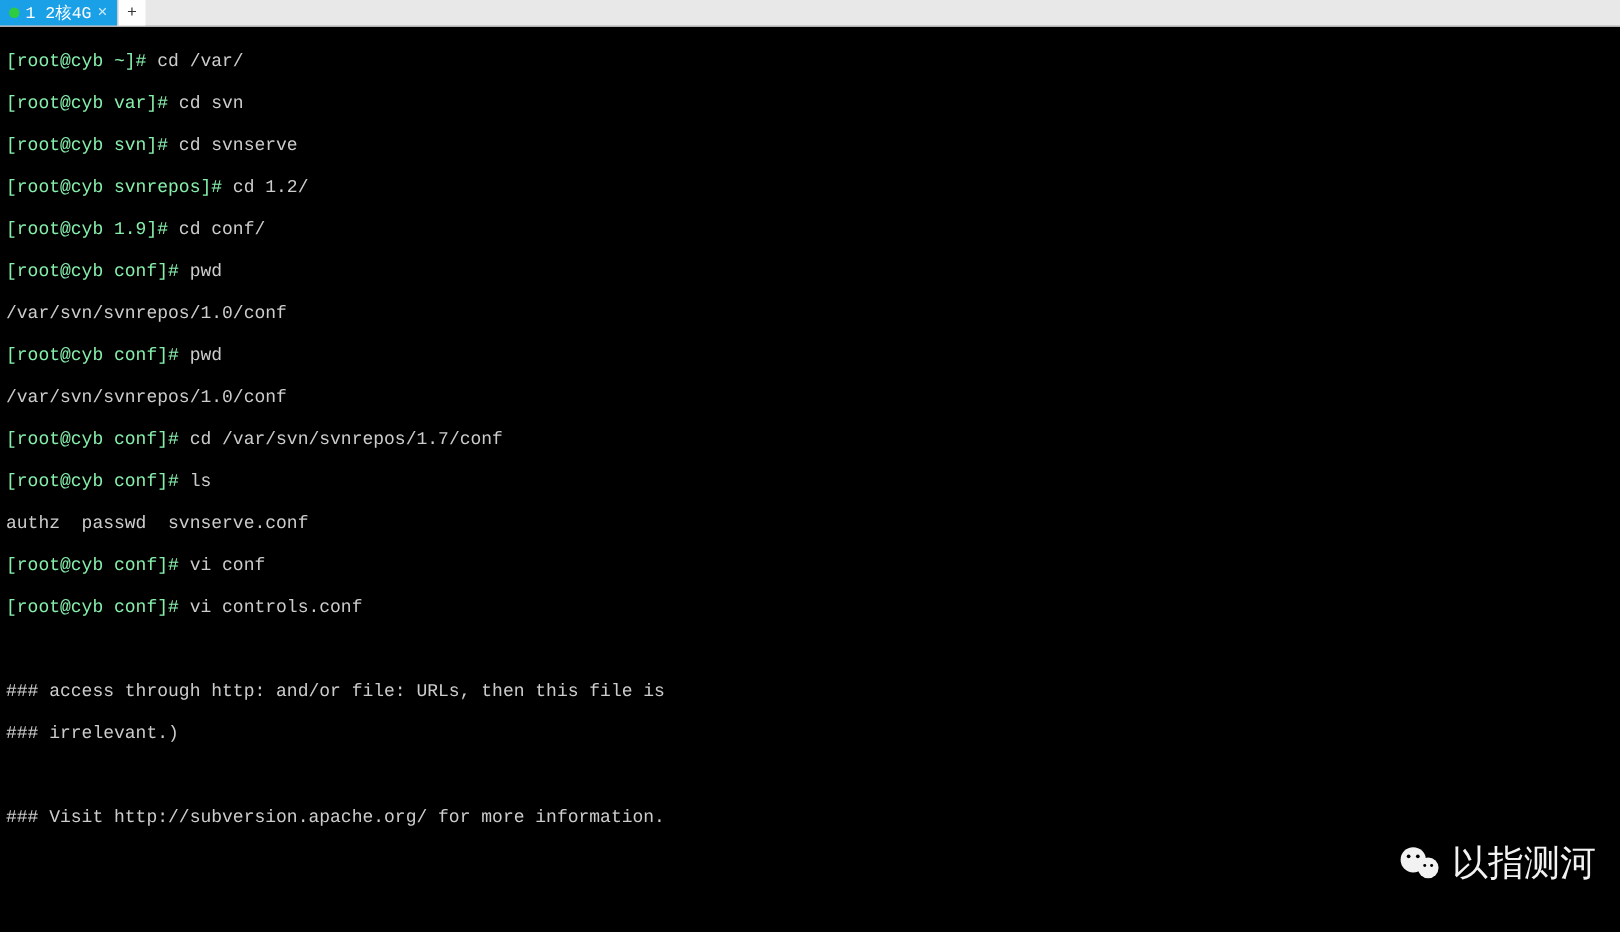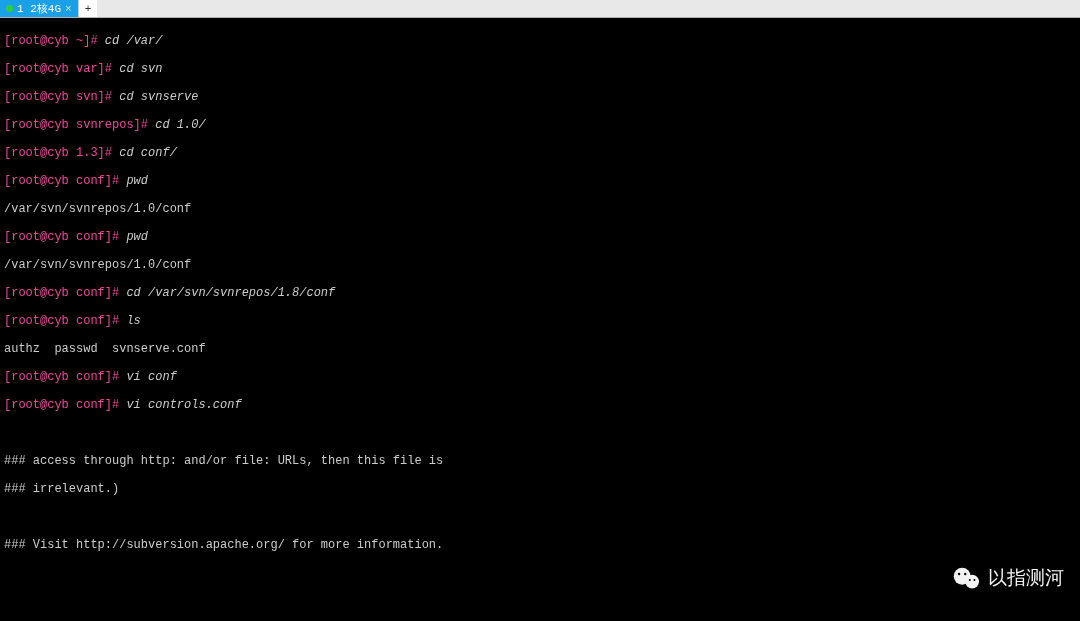--- a/index.html
+++ b/index.html
@@ -5,23 +5,23 @@
   * { margin: 0; padding: 0; box-sizing: border-box; }
   html, body { width: 1080px; height: 621px; overflow: hidden; background: #000; font-family: "Consolas", "Courier New", monospace; font-size: 12px; }
   .tabbar { height: 18px; background: #e8e8e8; display: flex; align-items: stretch; border-bottom: 1px solid #b0b0b0; }
   .tab { display: flex; align-items: center; padding: 0 6px; font-size: 11px; gap: 4px; height: 100%; }
   .tab.active { background: #1aa0e6; color: #fff; }
   .tab .dot { width: 7px; height: 7px; border-radius: 50%; background: #2ecc40; display: inline-block; }
   .tab .close { font-size: 11px; opacity: .8; cursor: pointer; }
   .tab.plus { background: #fefefe; color: #333; padding: 0 6px; border-left: 1px solid #ccc; cursor: pointer; }
   .term { background: #000; padding: 2px 4px; line-height: 14px; white-space: pre; }
   .line { color: #ccc; }
-  .prompt-host { color: #ec4899; }
-  .cmd { color: #ccc; font-style: italic; }
-  .watermark { position: absolute; right: 16px; bottom: 30px; display: flex; align-items: center; gap: 8px; color: #fff; font-family: "Microsoft YaHei", sans-serif; font-size: 19px; opacity: .95; pointer-events: none; }
+  .prompt-host { color: #86efac; }
+  .cmd { color: #ccc; }
+  .watermark { position: absolute; right: 16px; bottom: 30px; display: flex; align-items: center; gap: 8px; color: #fff; font-family: "Microsoft YaHei", sans-serif; font-size: 24px; opacity: .95; pointer-events: none; }
   .wm-icon { width: 28px; height: 23px; position: relative; }
   .wm-icon svg { width: 100%; height: 100%; }
 </style>
 </head>
 <body>
 
 <div class="tabbar">
   <div class="tab active">
     <span class="dot"></span>
     <span>1 2核4G</span>
@@ -29,27 +29,27 @@
   </div>
   <div class="tab plus">
       <span>+</span>
     </div>
 </div>
 
 <div class="term">
 <div class="line"><span class="prompt-host">[root@cyb ~]# </span><span class="cmd">cd /var/</span></div>
 <div class="line"><span class="prompt-host">[root@cyb var]# </span><span class="cmd">cd svn</span></div>
 <div class="line"><span class="prompt-host">[root@cyb svn]# </span><span class="cmd">cd svnserve</span></div>
-<div class="line"><span class="prompt-host">[root@cyb svnrepos]# </span><span class="cmd">cd 1.0/</span></div>
-<div class="line"><span class="prompt-host">[root@cyb 1.3]# </span><span class="cmd">cd conf/</span></div>
+<div class="line"><span class="prompt-host">[root@cyb svnrepos]# </span><span class="cmd">cd 1.2/</span></div>
+<div class="line"><span class="prompt-host">[root@cyb 1.9]# </span><span class="cmd">cd conf/</span></div>
 <div class="line"><span class="prompt-host">[root@cyb conf]# </span><span class="cmd">pwd</span></div>
 <div class="line">/var/svn/svnrepos/1.0/conf</div>
 <div class="line"><span class="prompt-host">[root@cyb conf]# </span><span class="cmd">pwd</span></div>
 <div class="line">/var/svn/svnrepos/1.0/conf</div>
-<div class="line"><span class="prompt-host">[root@cyb conf]# </span><span class="cmd">cd /var/svn/svnrepos/1.8/conf</span></div>
+<div class="line"><span class="prompt-host">[root@cyb conf]# </span><span class="cmd">cd /var/svn/svnrepos/1.7/conf</span></div>
 <div class="line"><span class="prompt-host">[root@cyb conf]# </span><span class="cmd">ls</span></div>
 <div class="line">authz  passwd  svnserve.conf</div>
 <div class="line"><span class="prompt-host">[root@cyb conf]# </span><span class="cmd">vi conf</span></div>
 <div class="line"><span class="prompt-host">[root@cyb conf]# </span><span class="cmd">vi controls.conf</span></div>
 <div class="line">&nbsp;</div>
 <div class="line">### access through http: and/or file: URLs, then this file is</div>
 <div class="line">### irrelevant.)</div>
 <div class="line">&nbsp;</div>
 <div class="line">### Visit http://subversion.apache.org/ for more information.</div>
 

